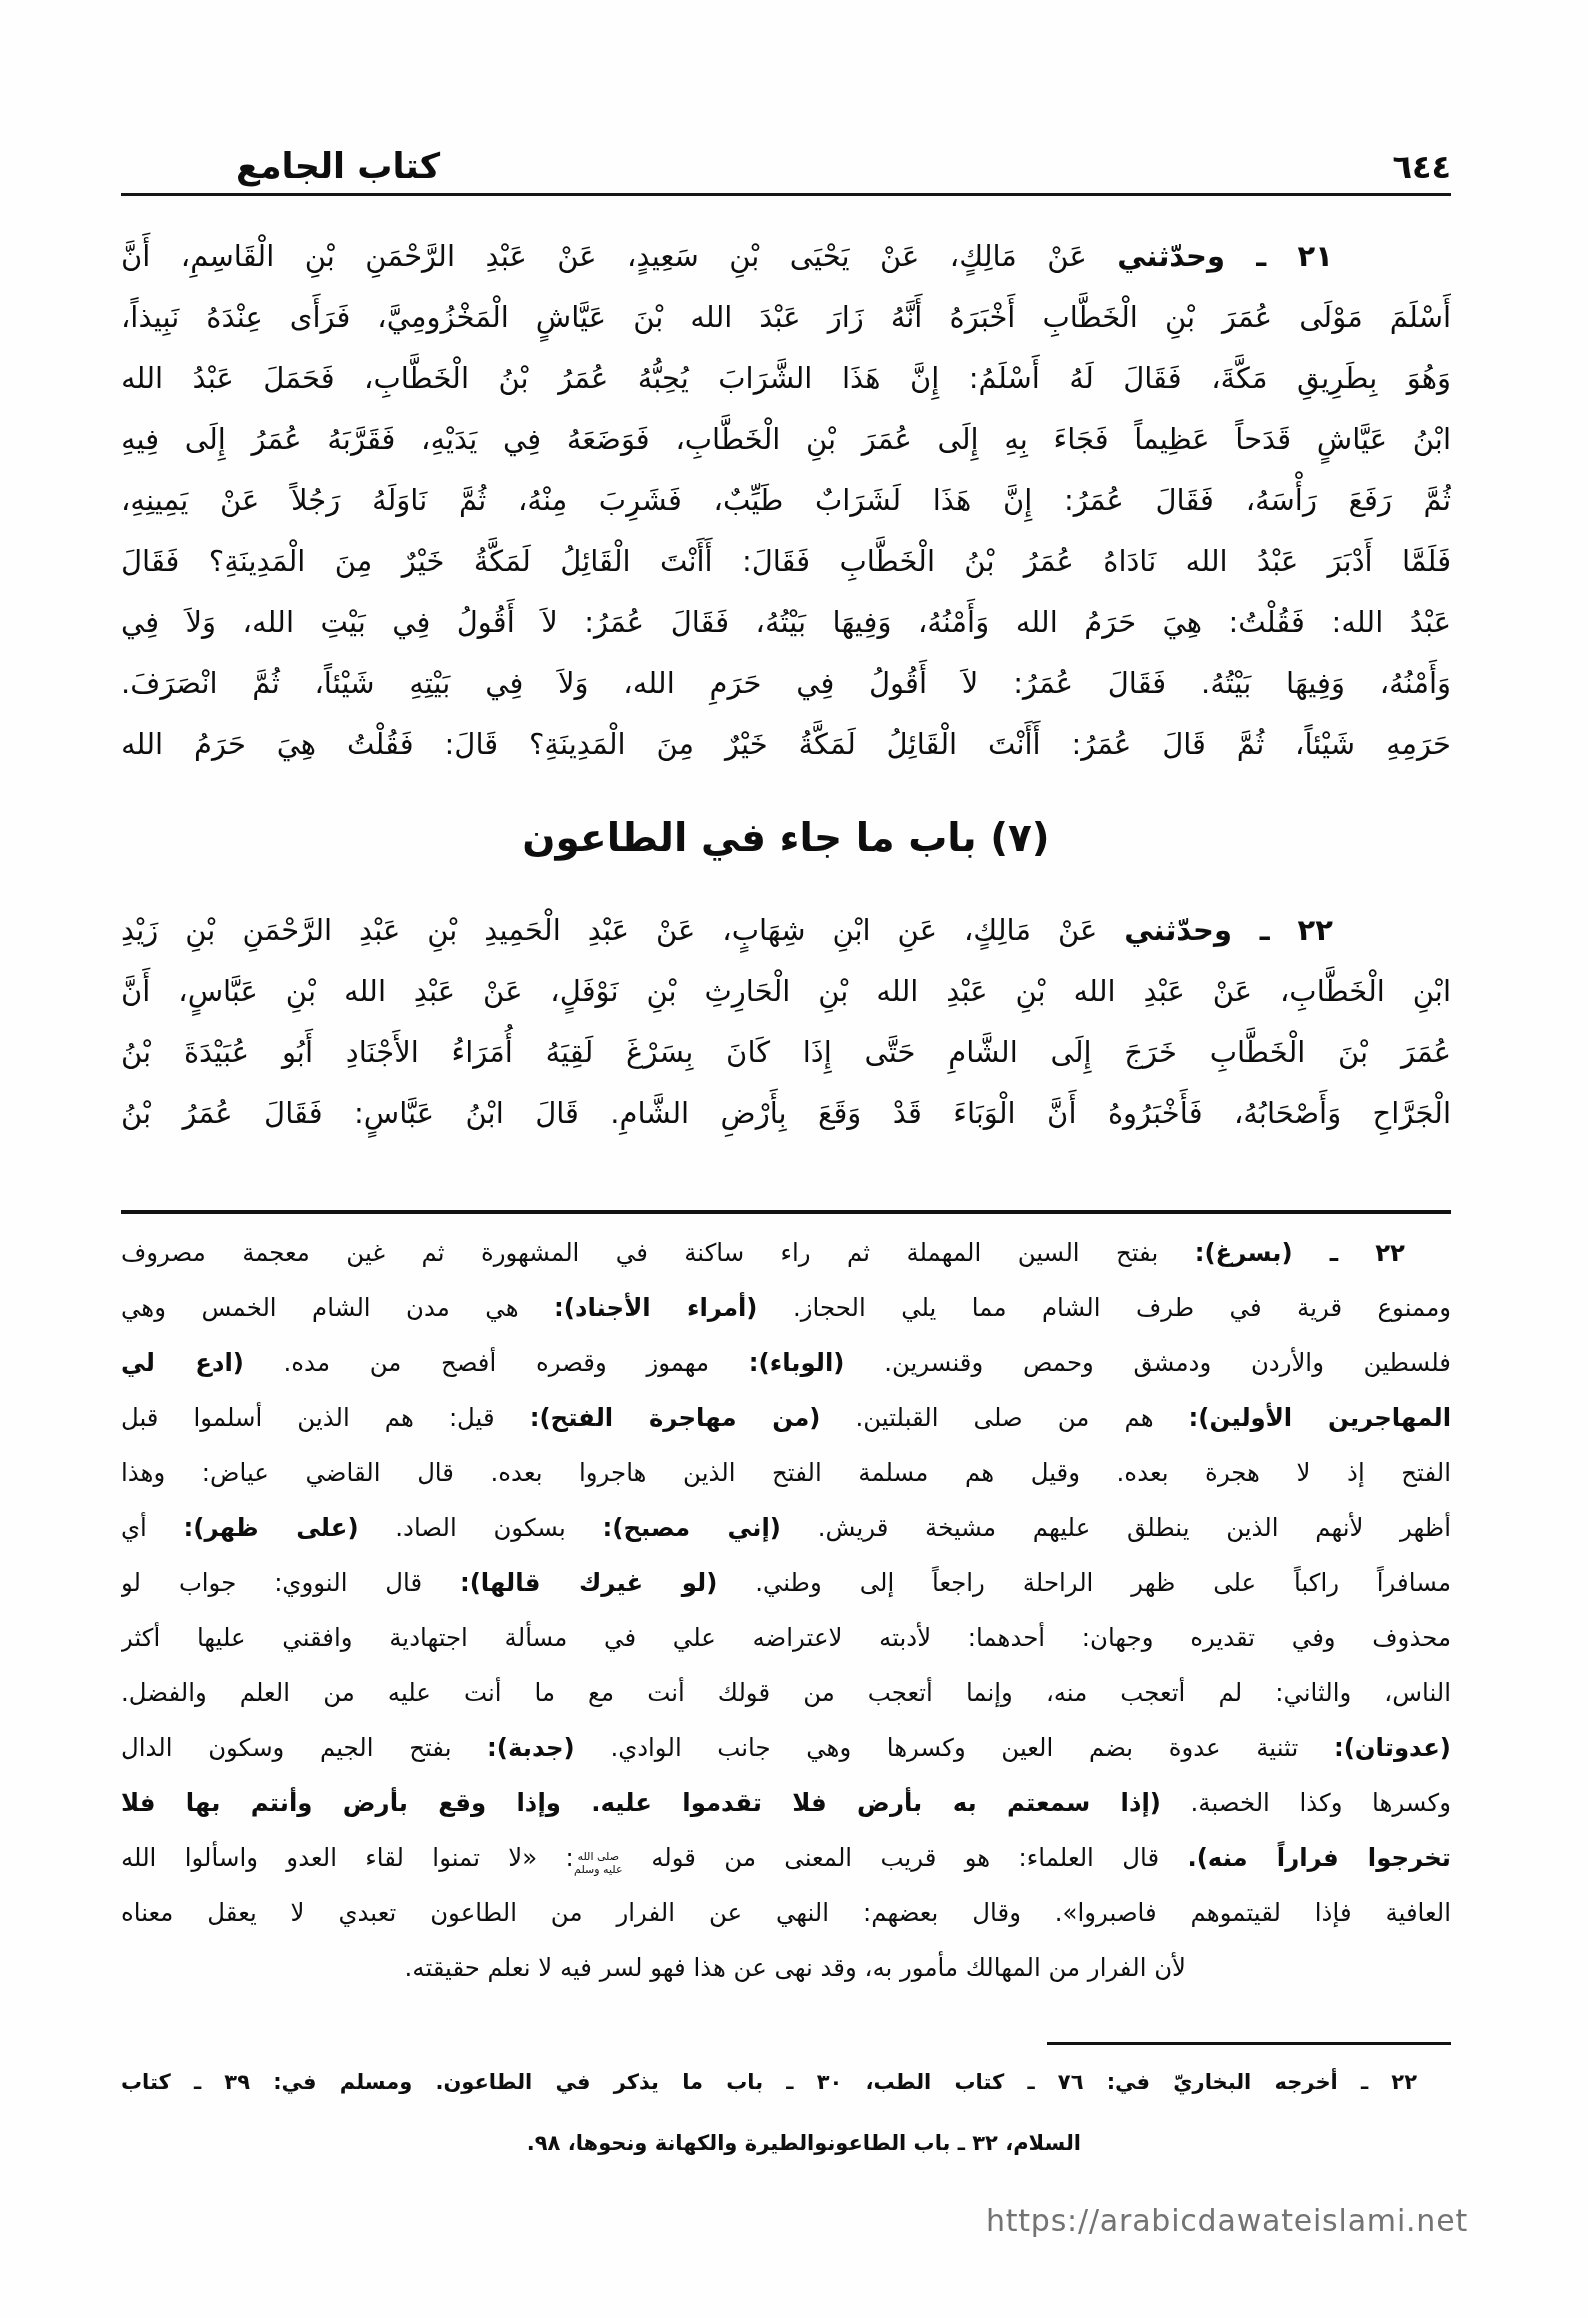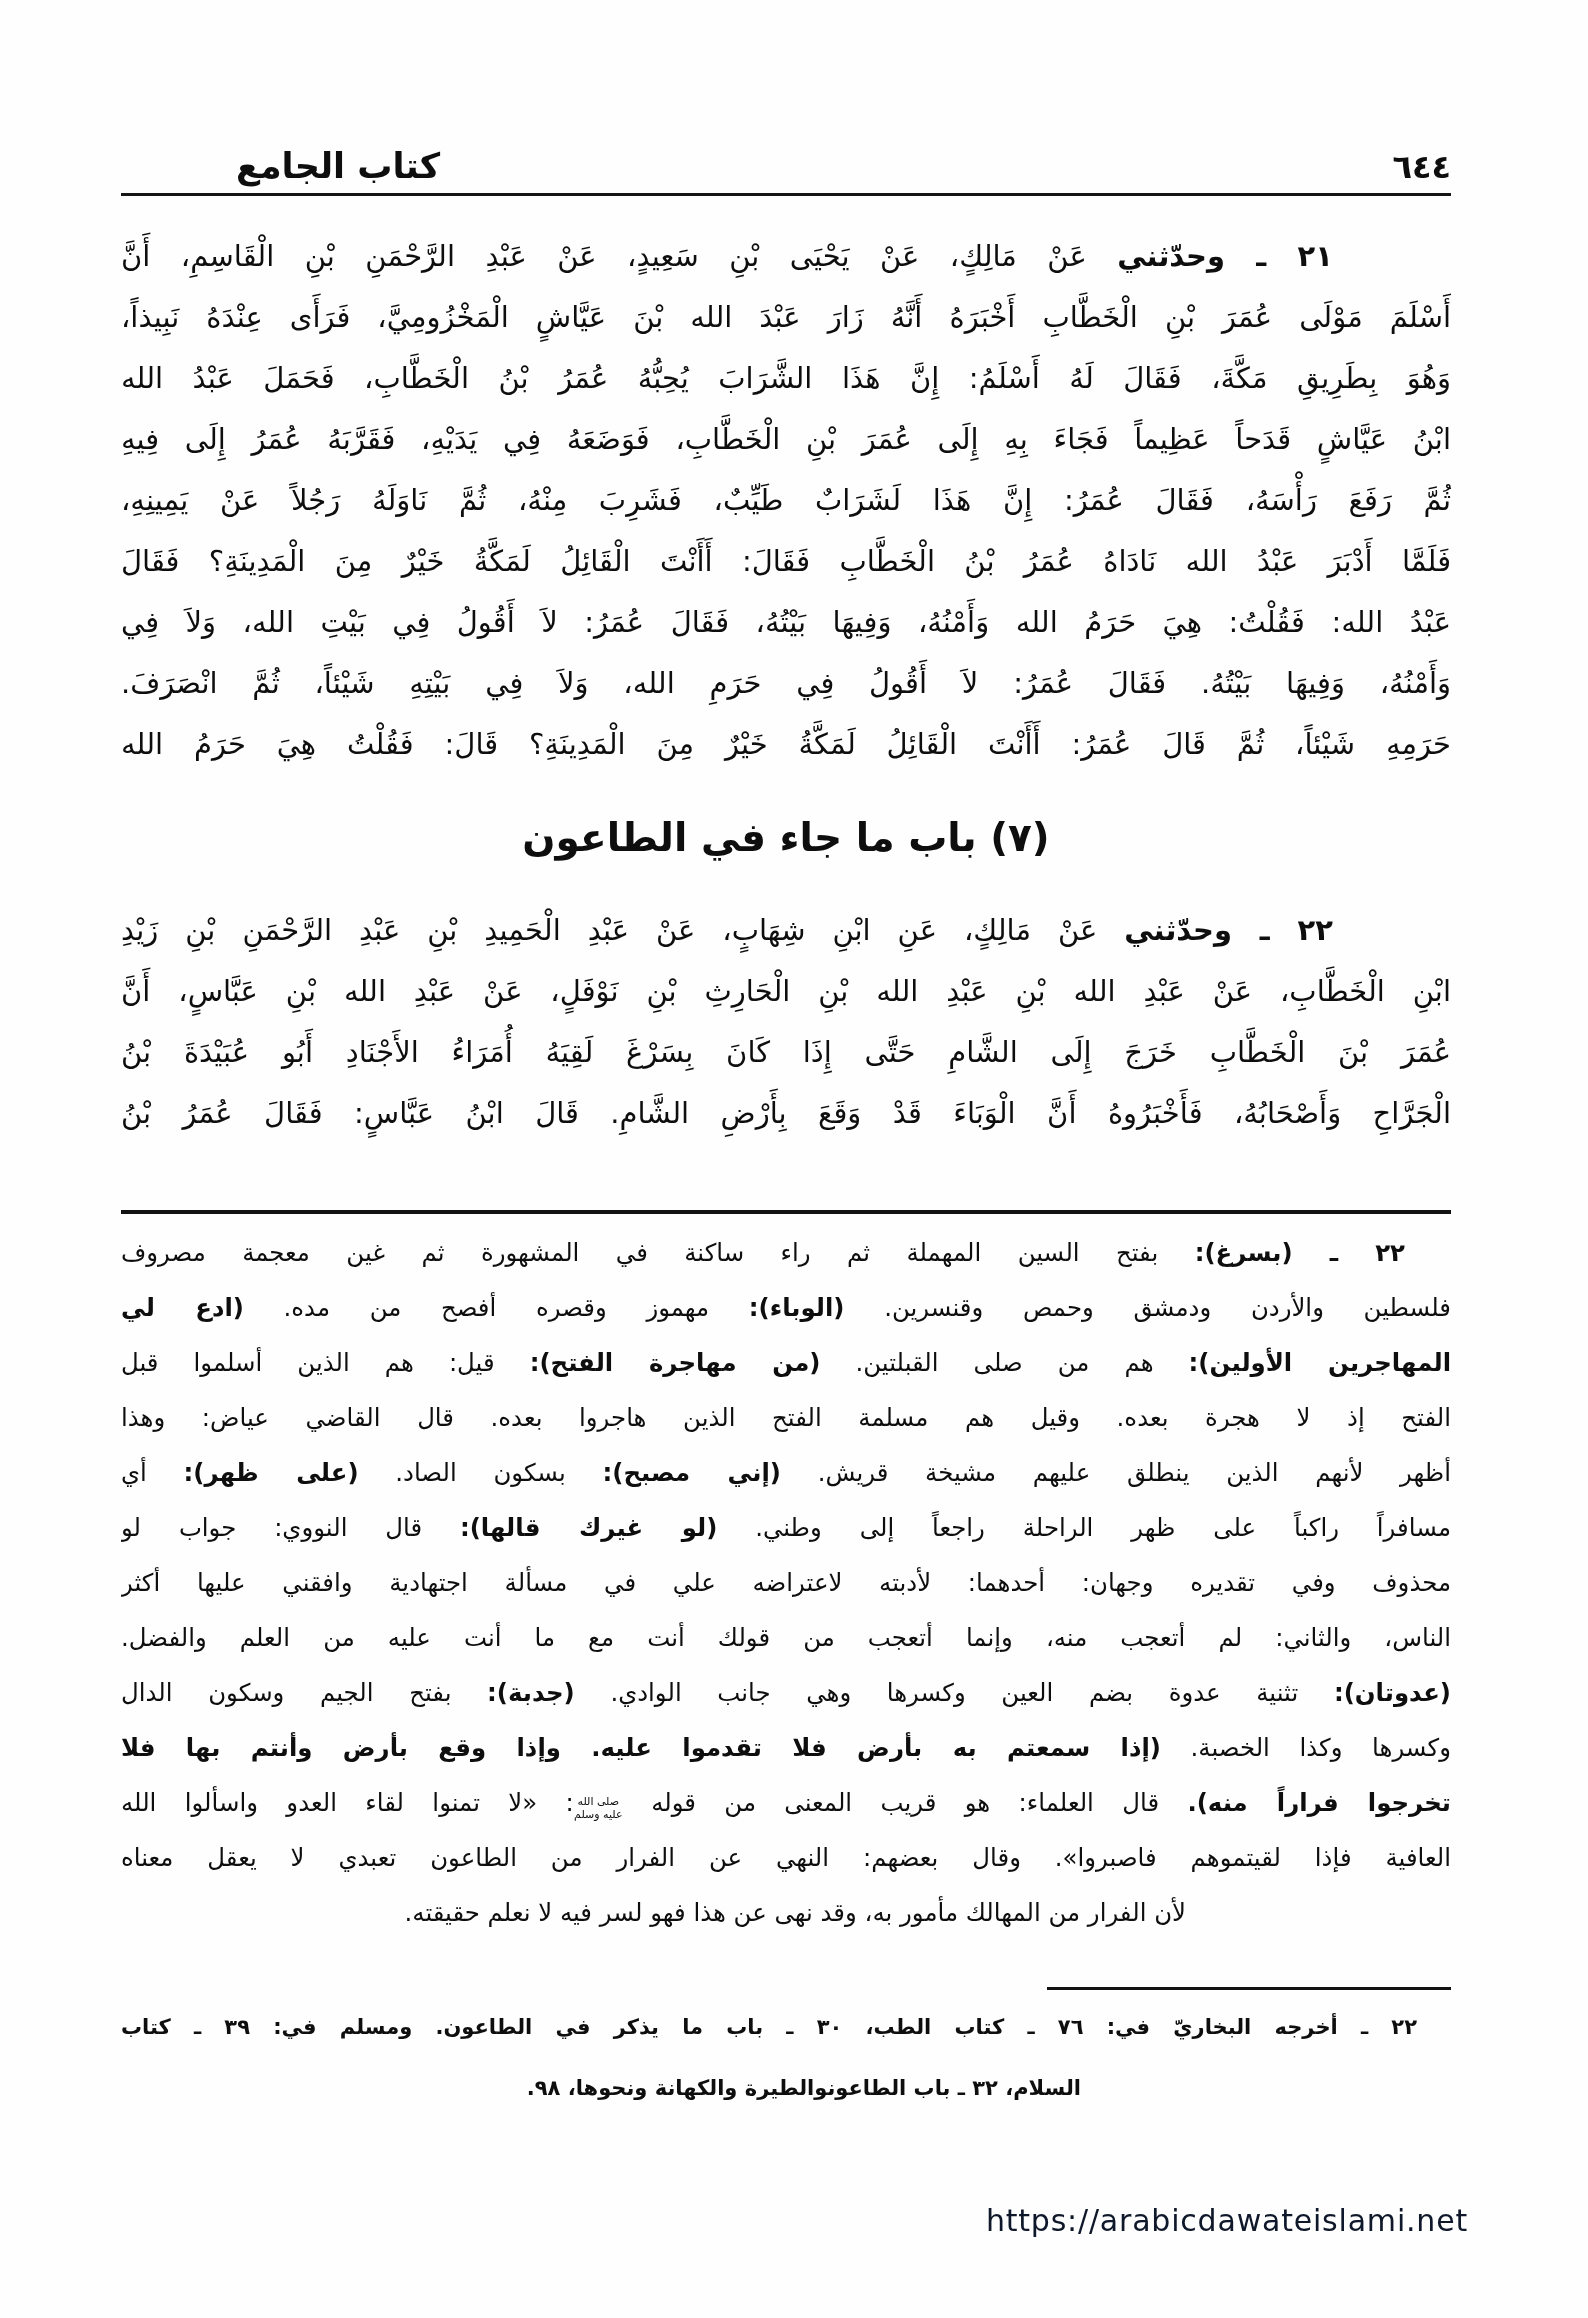--- a/index.html
+++ b/index.html
@@ -80,21 +80,21 @@
     white-space: normal;
   }
 
   .watermark {
     position: absolute;
     top: 2203px;
     right: 120px;
     direction: ltr;
     font-size: 30px;
     letter-spacing: 0.8px;
-    color: #0f172a;
+    color: #737373;
   }
 </style>
 </head>
 <body>
 
 <div class="page">
 
   <div class="hdr">
     <span class="book-title">كتاب الجامع</span>
     <span class="page-number">٦٤٤</span>
@@ -119,20 +119,21 @@
       <div class="tline"><span class="b">٢٢ ـ وحدّثني</span><span> عَنْ مَالِكٍ، عَنِ ابْنِ شِهَابٍ، عَنْ عَبْدِ الْحَمِيدِ بْنِ عَبْدِ الرَّحْمَنِ بْنِ زَيْدِ</span></div>
       <div class="tline"><span>ابْنِ الْخَطَّابِ، عَنْ عَبْدِ الله بْنِ عَبْدِ الله بْنِ الْحَارِثِ بْنِ نَوْفَلٍ، عَنْ عَبْدِ الله بْنِ عَبَّاسٍ، أَنَّ</span></div>
       <div class="tline"><span>عُمَرَ بْنَ الْخَطَّابِ خَرَجَ إِلَى الشَّامِ حَتَّى إِذَا كَانَ بِسَرْغَ لَقِيَهُ أُمَرَاءُ الأَجْنَادِ أَبُو عُبَيْدَةَ بْنُ</span></div>
       <div class="tline"><span>الْجَرَّاحِ وَأَصْحَابُهُ، فَأَخْبَرُوهُ أَنَّ الْوَبَاءَ قَدْ وَقَعَ بِأَرْضِ الشَّامِ. قَالَ ابْنُ عَبَّاسٍ: فَقَالَ عُمَرُ بْنُ</span></div>
     </section>
 
   <div class="fn-rule"></div>
 
   <section class="footnote">
       <div class="tline"><span class="b">٢٢ ـ (بسرغ):</span><span> بفتح السين المهملة ثم راء ساكنة في المشهورة ثم غين معجمة مصروف</span></div>
+      <div class="tline"><span>وممنوع قرية في طرف الشام مما يلي الحجاز. </span><span class="b">(أمراء الأجناد):</span><span> هي مدن الشام الخمس وهي</span></div>
       <div class="tline"><span>فلسطين والأردن ودمشق وحمص وقنسرين. </span><span class="b">(الوباء):</span><span> مهموز وقصره أفصح من مده. </span><span class="b">(ادع لي</span></div>
       <div class="tline"><span class="b">المهاجرين الأولين):</span><span> هم من صلى القبلتين. </span><span class="b">(من مهاجرة الفتح):</span><span> قيل: هم الذين أسلموا قبل</span></div>
       <div class="tline"><span>الفتح إذ لا هجرة بعده. وقيل هم مسلمة الفتح الذين هاجروا بعده. قال القاضي عياض: وهذا</span></div>
       <div class="tline"><span>أظهر لأنهم الذين ينطلق عليهم مشيخة قريش. </span><span class="b">(إني مصبح):</span><span> بسكون الصاد. </span><span class="b">(على ظهر):</span><span> أي</span></div>
       <div class="tline"><span>مسافراً راكباً على ظهر الراحلة راجعاً إلى وطني. </span><span class="b">(لو غيرك قالها):</span><span> قال النووي: جواب لو</span></div>
       <div class="tline"><span>محذوف وفي تقديره وجهان: أحدهما: لأدبته لاعتراضه علي في مسألة اجتهادية وافقني عليها أكثر</span></div>
       <div class="tline"><span>الناس، والثاني: لم أتعجب منه، وإنما أتعجب من قولك أنت مع ما أنت عليه من العلم والفضل.</span></div>
       <div class="tline"><span class="b">(عدوتان):</span><span> تثنية عدوة بضم العين وكسرها وهي جانب الوادي. </span><span class="b">(جدبة):</span><span> بفتح الجيم وسكون الدال</span></div>
       <div class="tline"><span>وكسرها وكذا الخصبة. </span><span class="b">(إذا سمعتم به بأرض فلا تقدموا عليه. وإذا وقع بأرض وأنتم بها فلا</span></div>
       <div class="tline"><span class="b">تخرجوا فراراً منه).</span><span> قال العلماء: هو قريب المعنى من قوله </span><span class="saw">صلى الله عليه وسلم</span><span>: «لا تمنوا لقاء العدو واسألوا الله</span></div>

